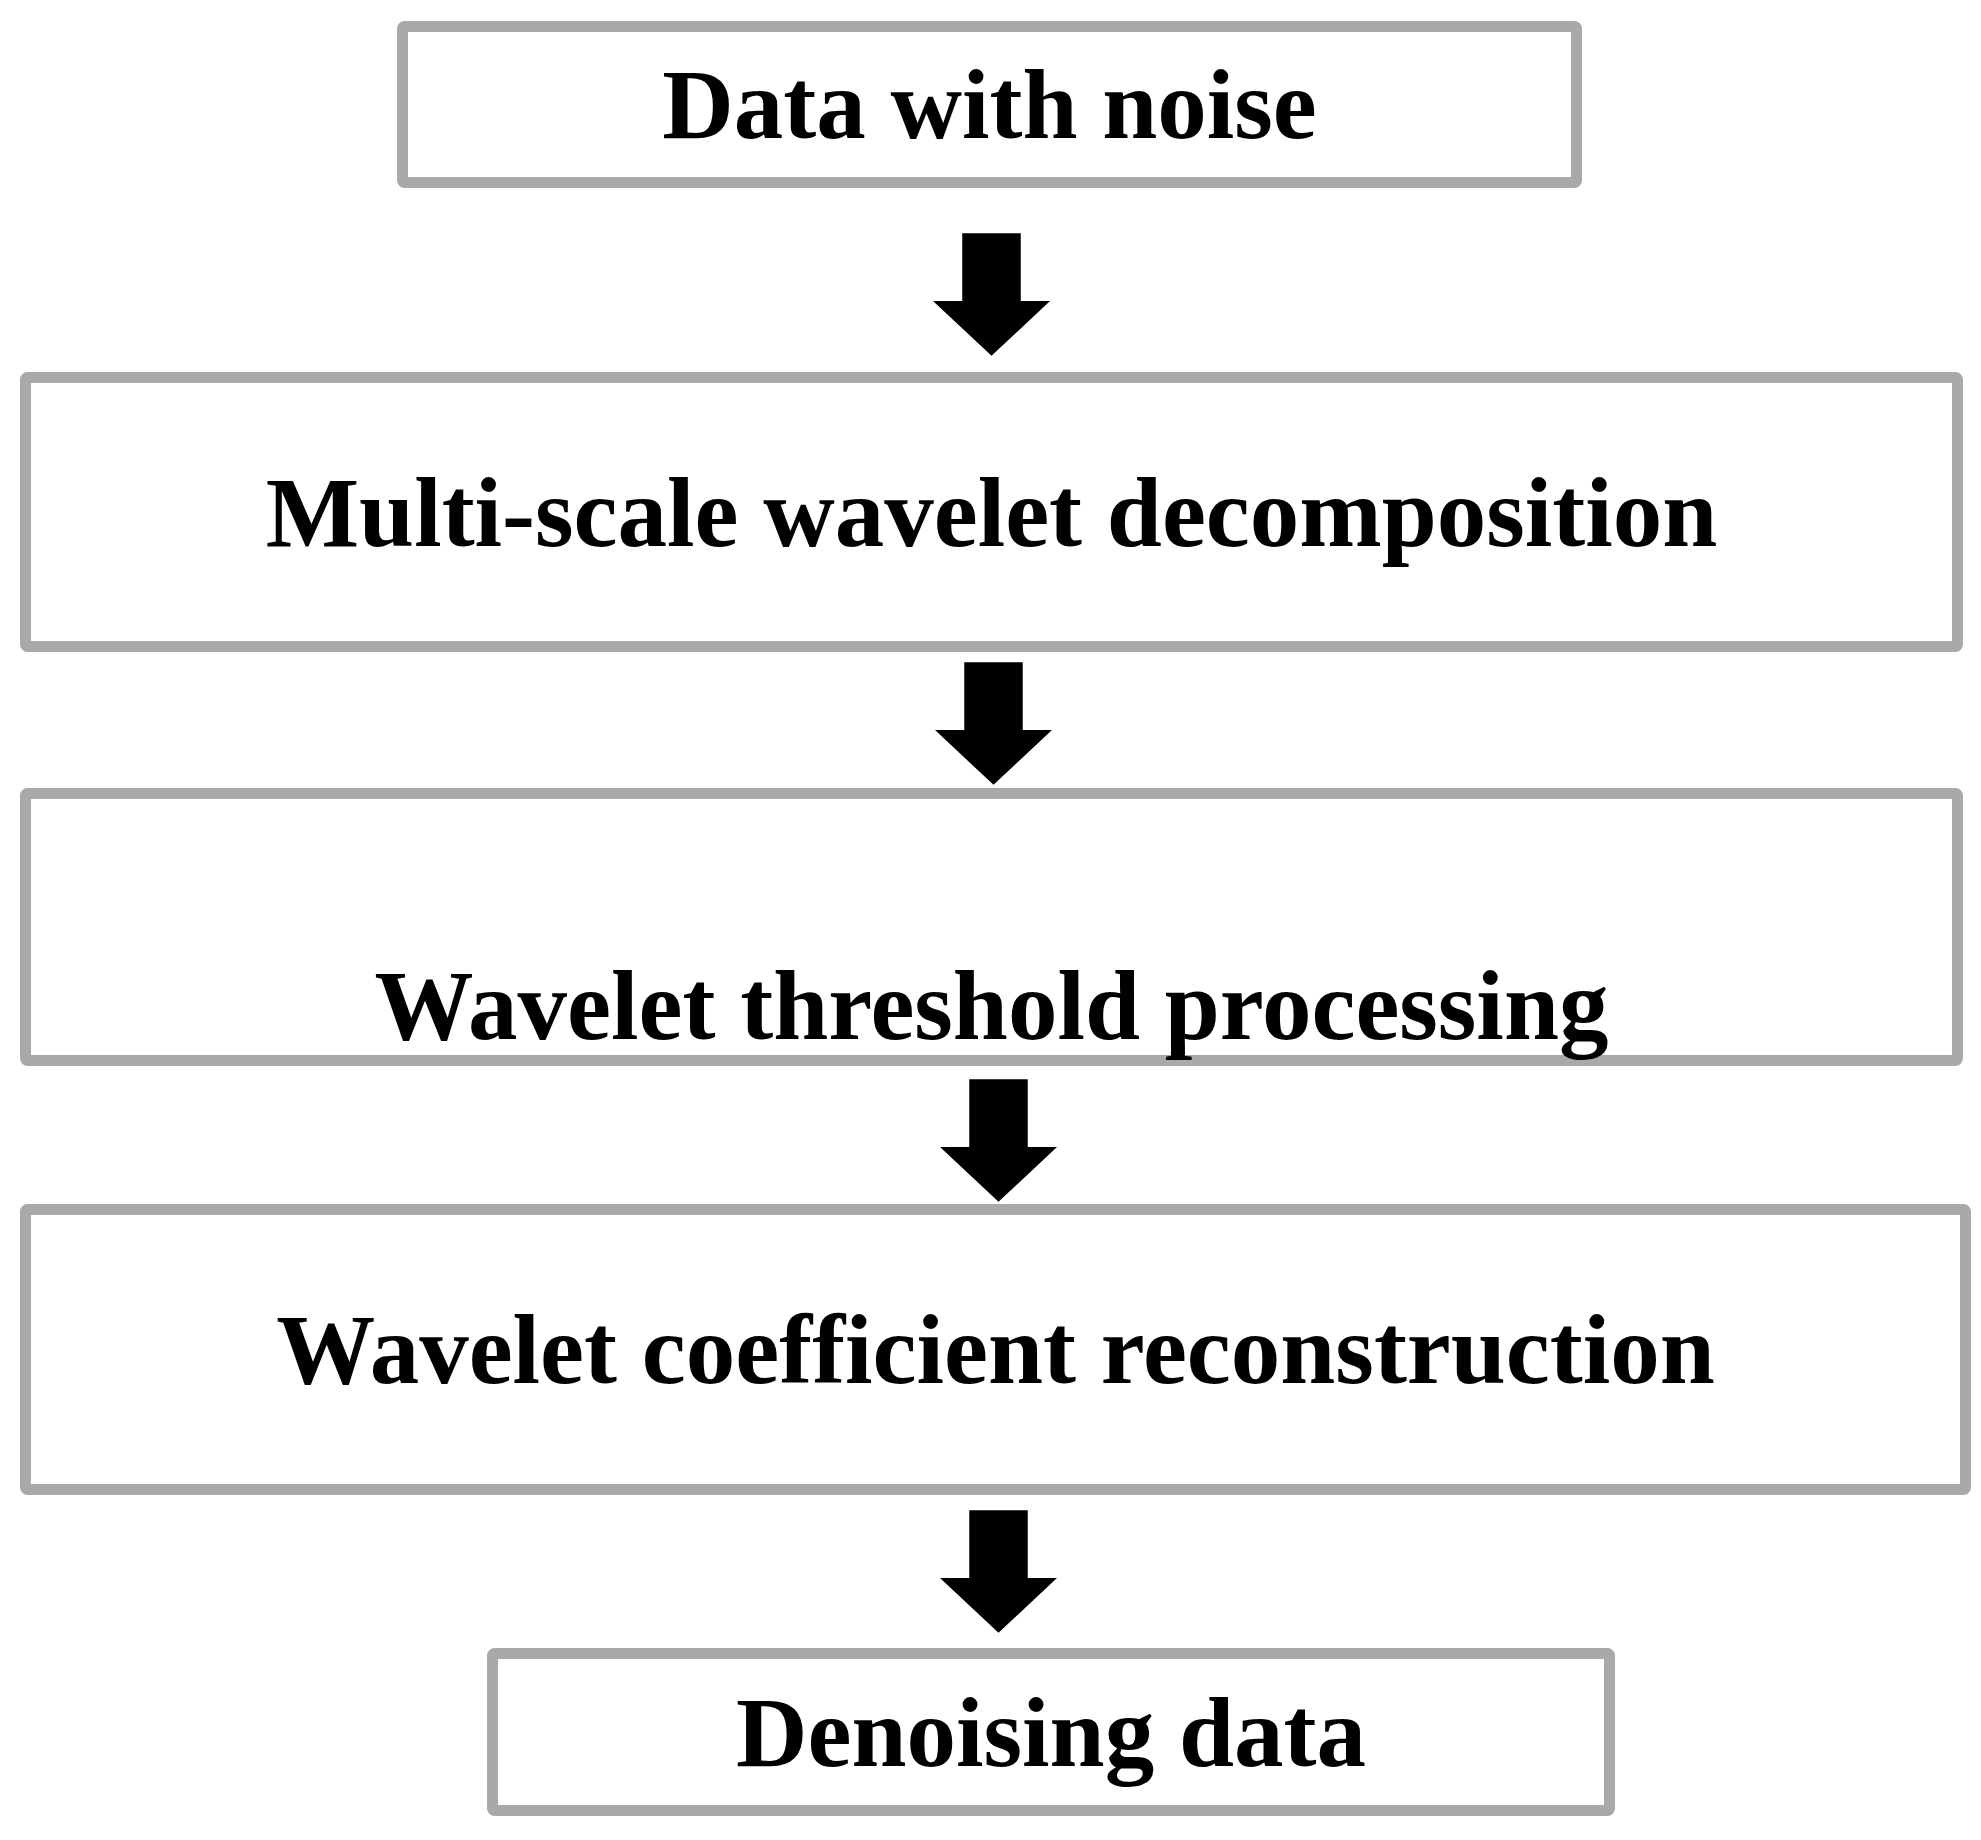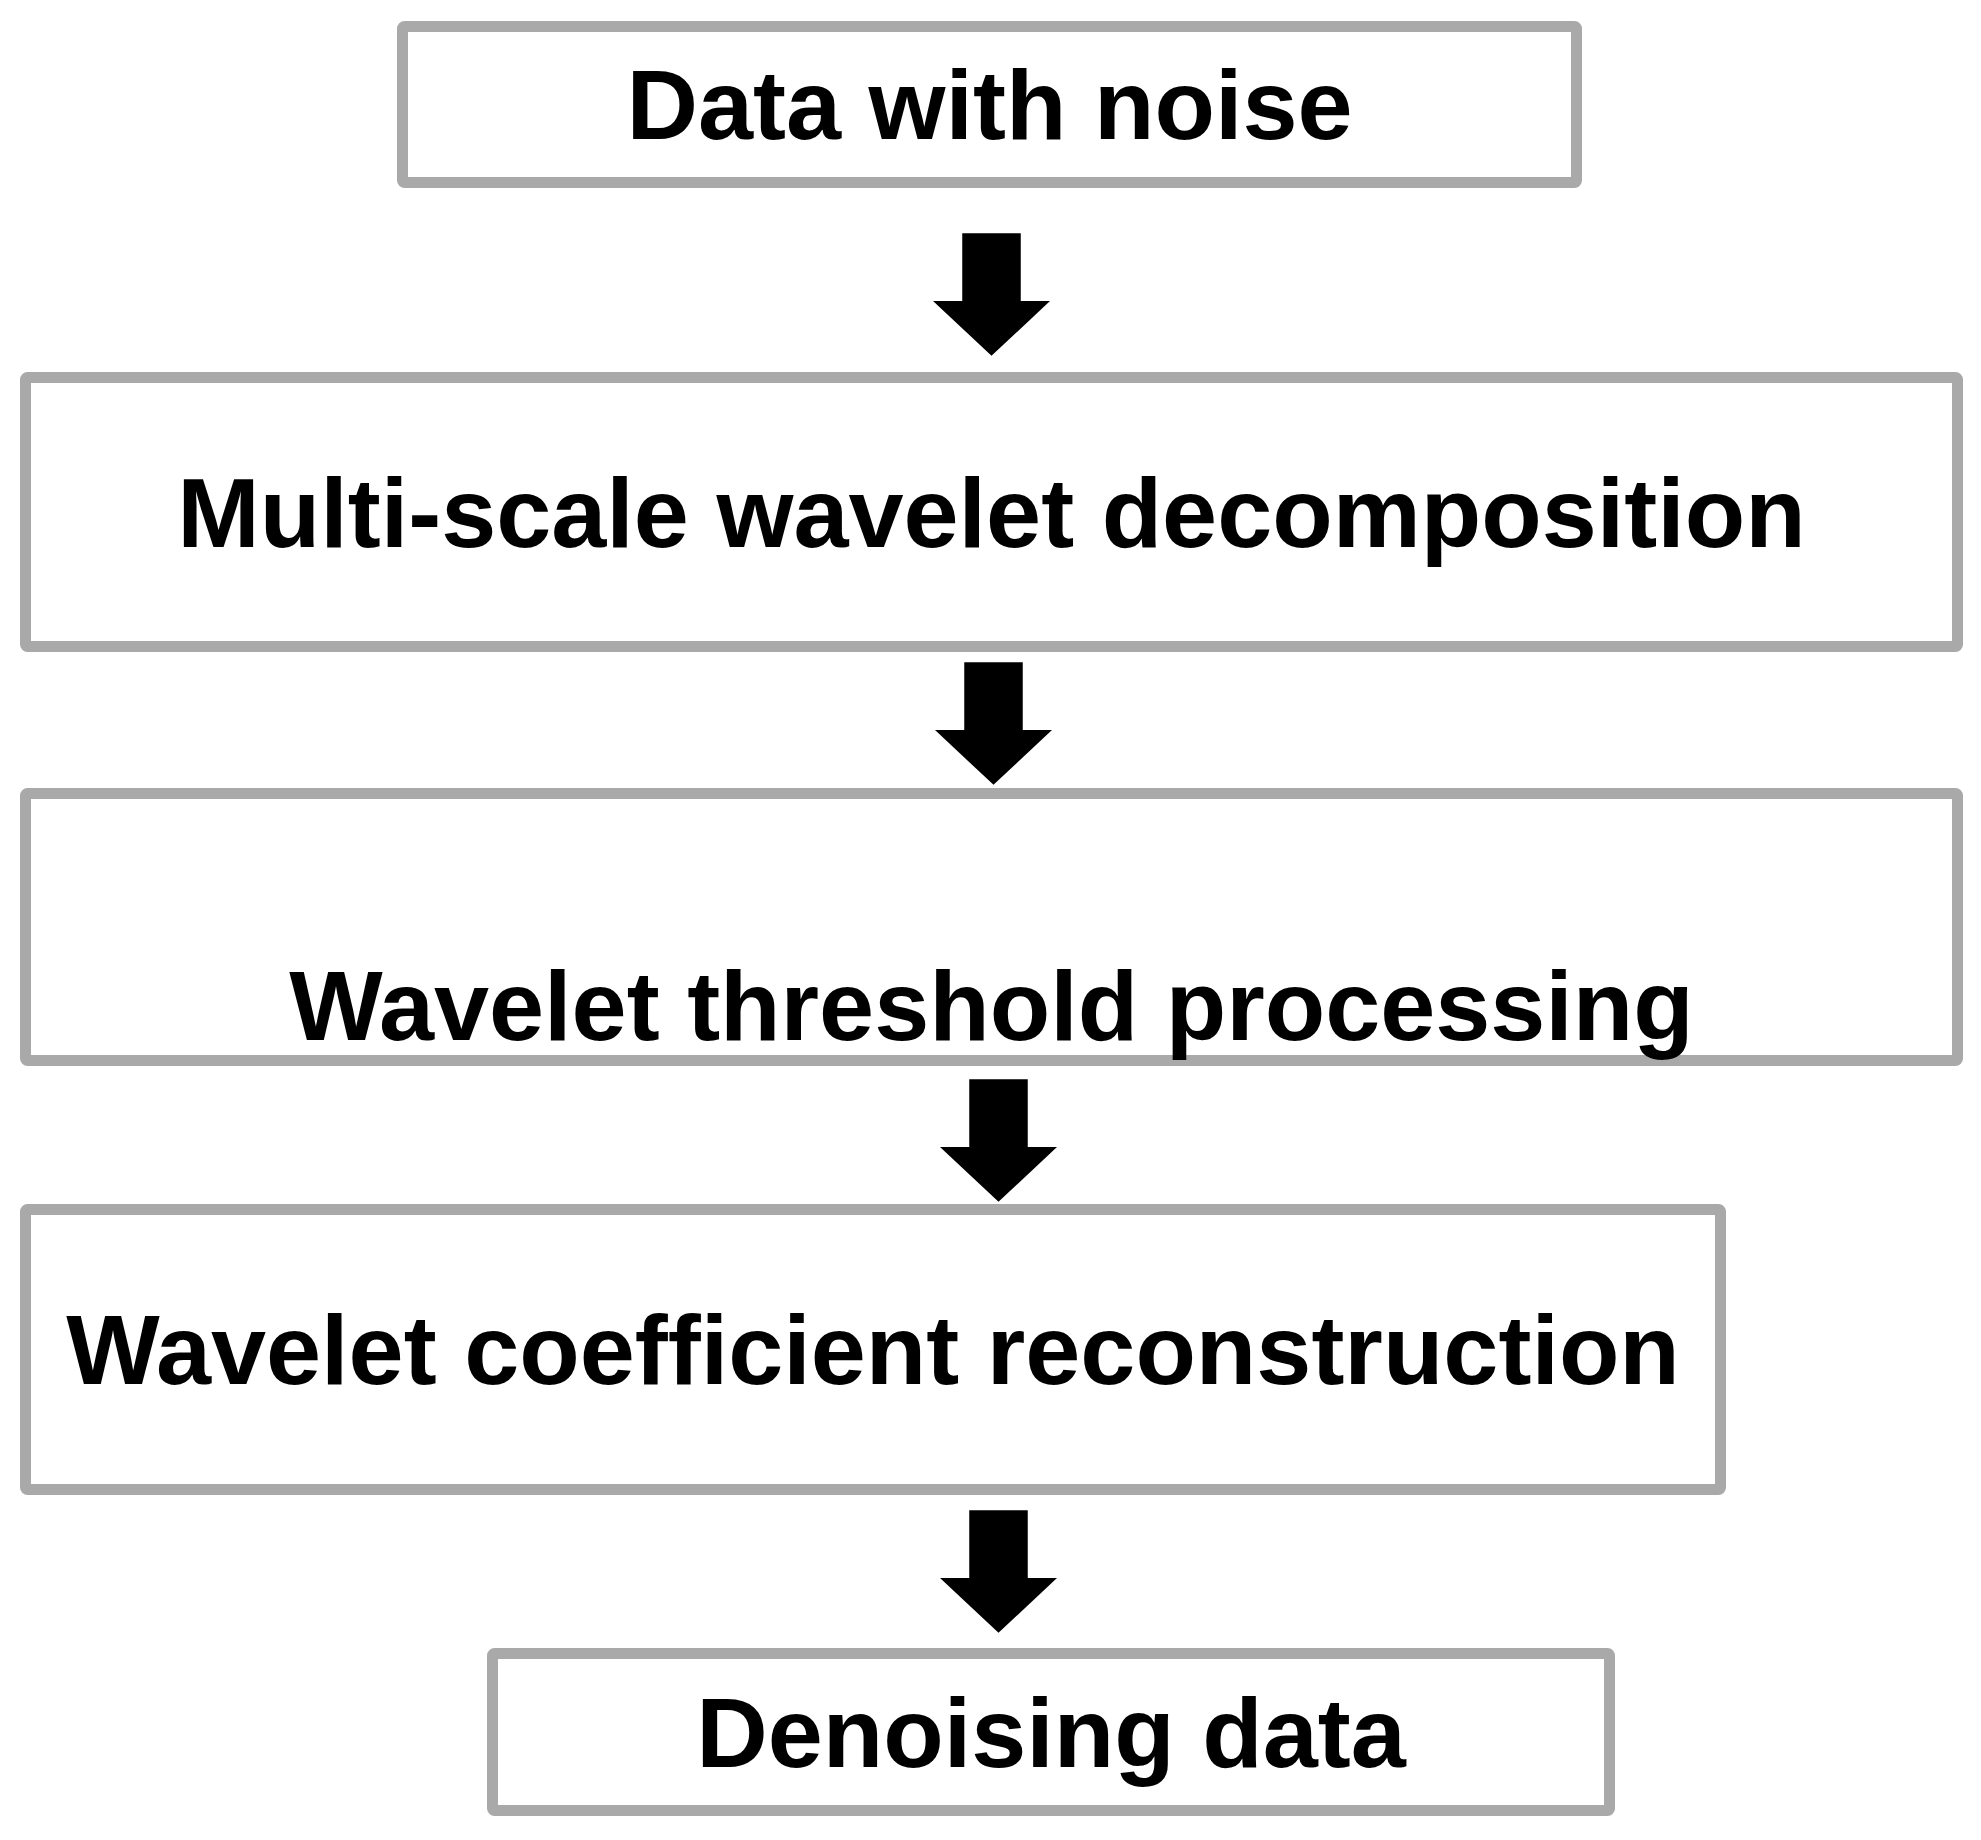--- a/index.html
+++ b/index.html
@@ -16,32 +16,32 @@
   }
   .box {
     position: absolute;
     box-sizing: border-box;
     background: #ffffff;
     border: 11.4px solid #a9a9a9;
     border-radius: 7.6px;
     display: flex;
     align-items: center;
     justify-content: center;
-    font-family: Liberation Sans, sans-serif;
+    font-family: Liberation Serif, serif;
     font-weight: 700;
     font-size: 99px;
     line-height: 1;
     color: #000000;
     white-space: nowrap;
     text-align: center;
   }
   .box1 { left: 397px; top: 21px;   width: 1185px; height: 167px; }
   .box2 { left: 20px;  top: 372px;  width: 1943px; height: 280px; }
   .box3 { left: 20px;  top: 788px;  width: 1943px; height: 278px; align-items: flex-end; }
-  .box4 { left: 20px;  top: 1204px; width: 1706px; height: 291px; }
+  .box4 { left: 20px;  top: 1204px; width: 1951px; height: 291px; }
   .box5 { left: 487px; top: 1648px; width: 1128px; height: 168px; }
 
   .arrow {
     position: absolute;
     width: 117px;
     height: 123px;
     display: block;
   }
   .arrow1 { left: 933px; top: 233px; }
   .arrow2 { left: 935px; top: 662px; }

